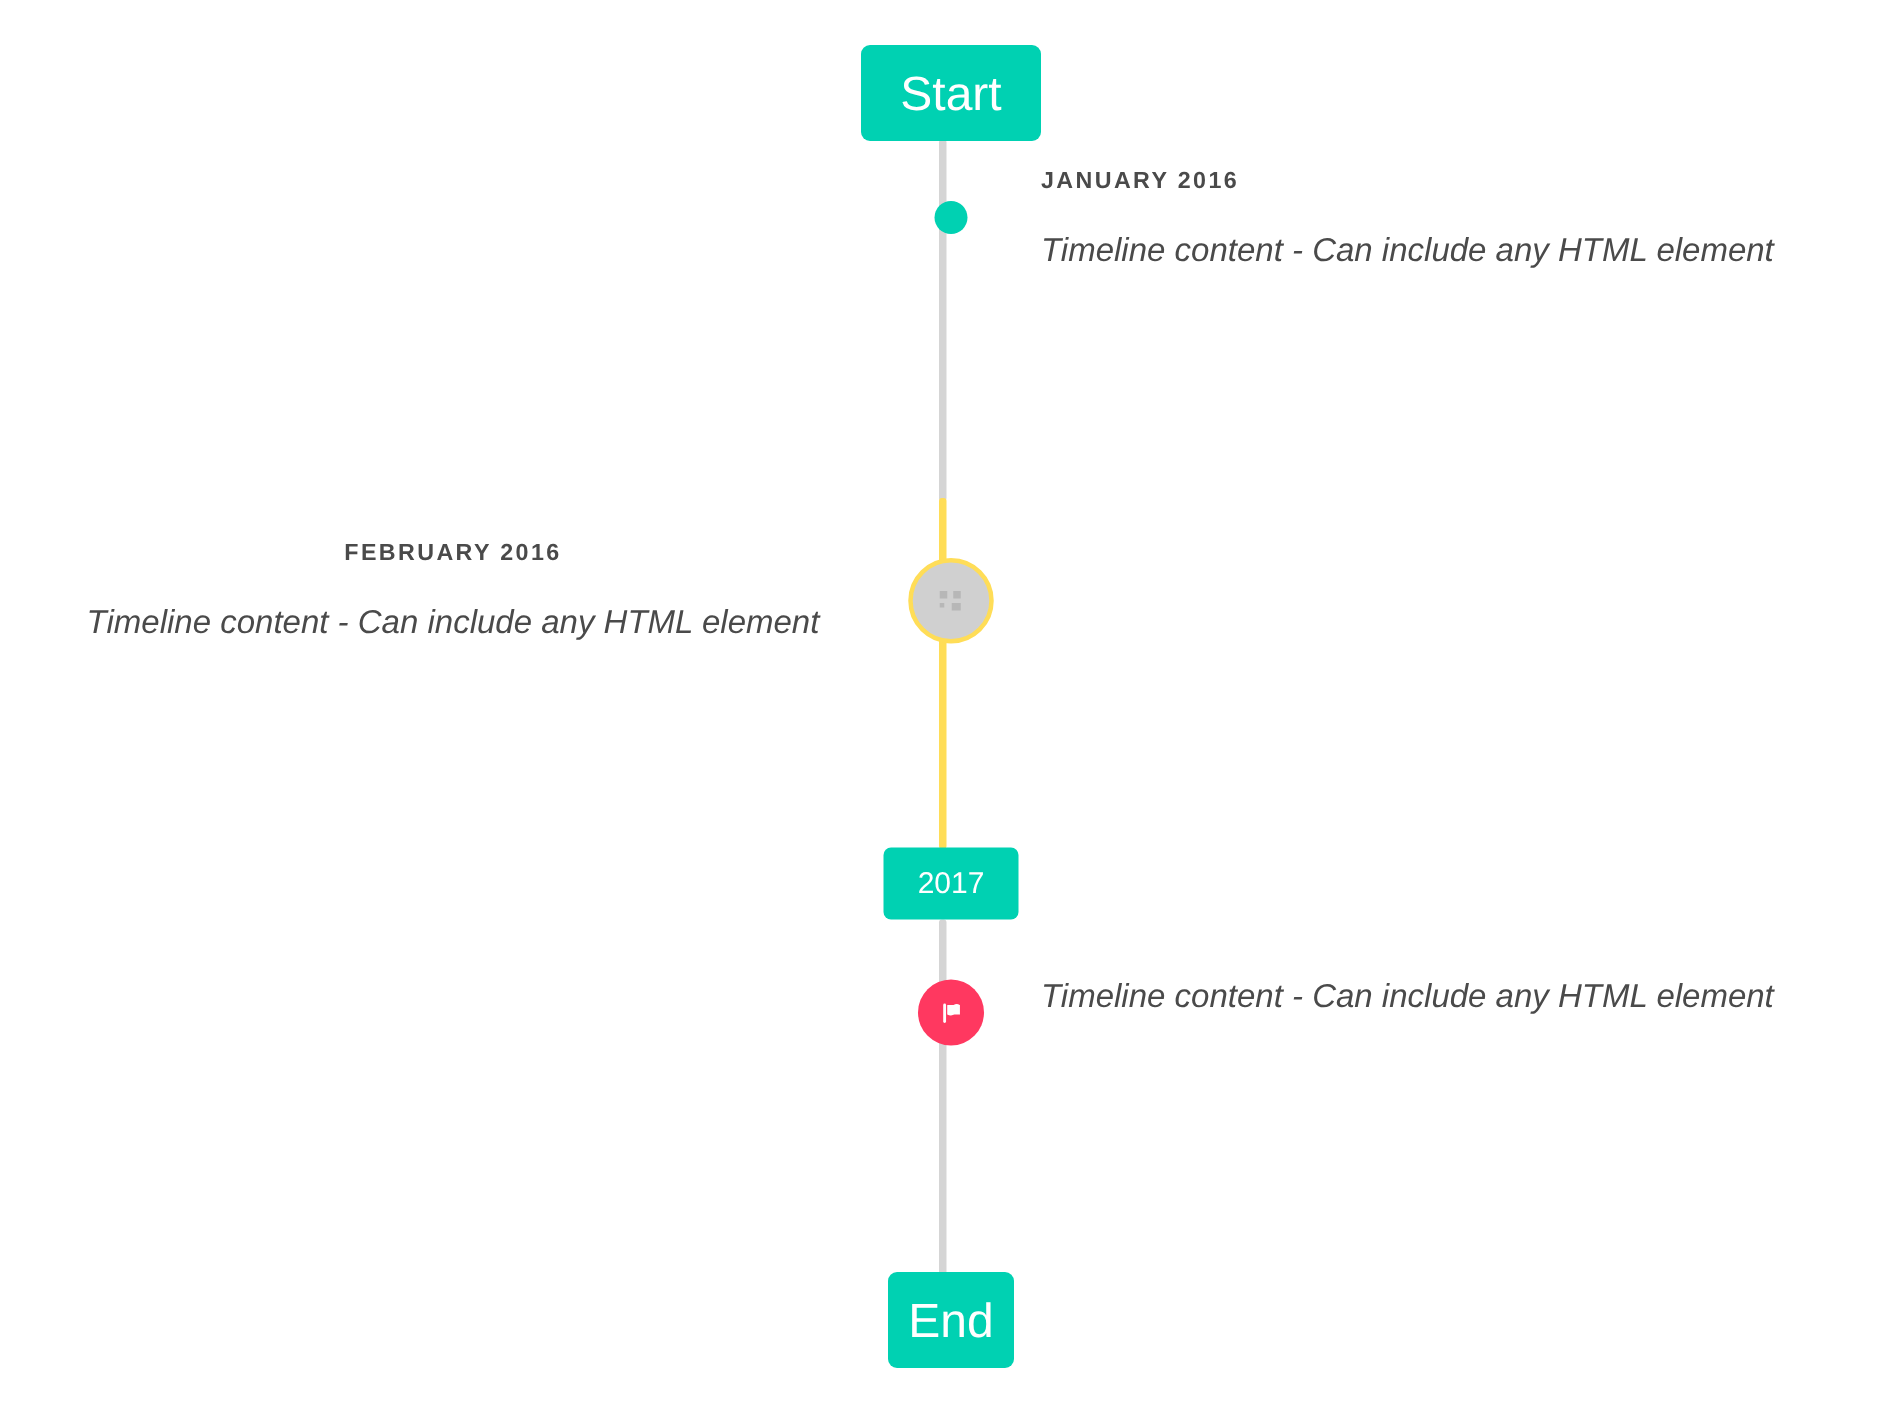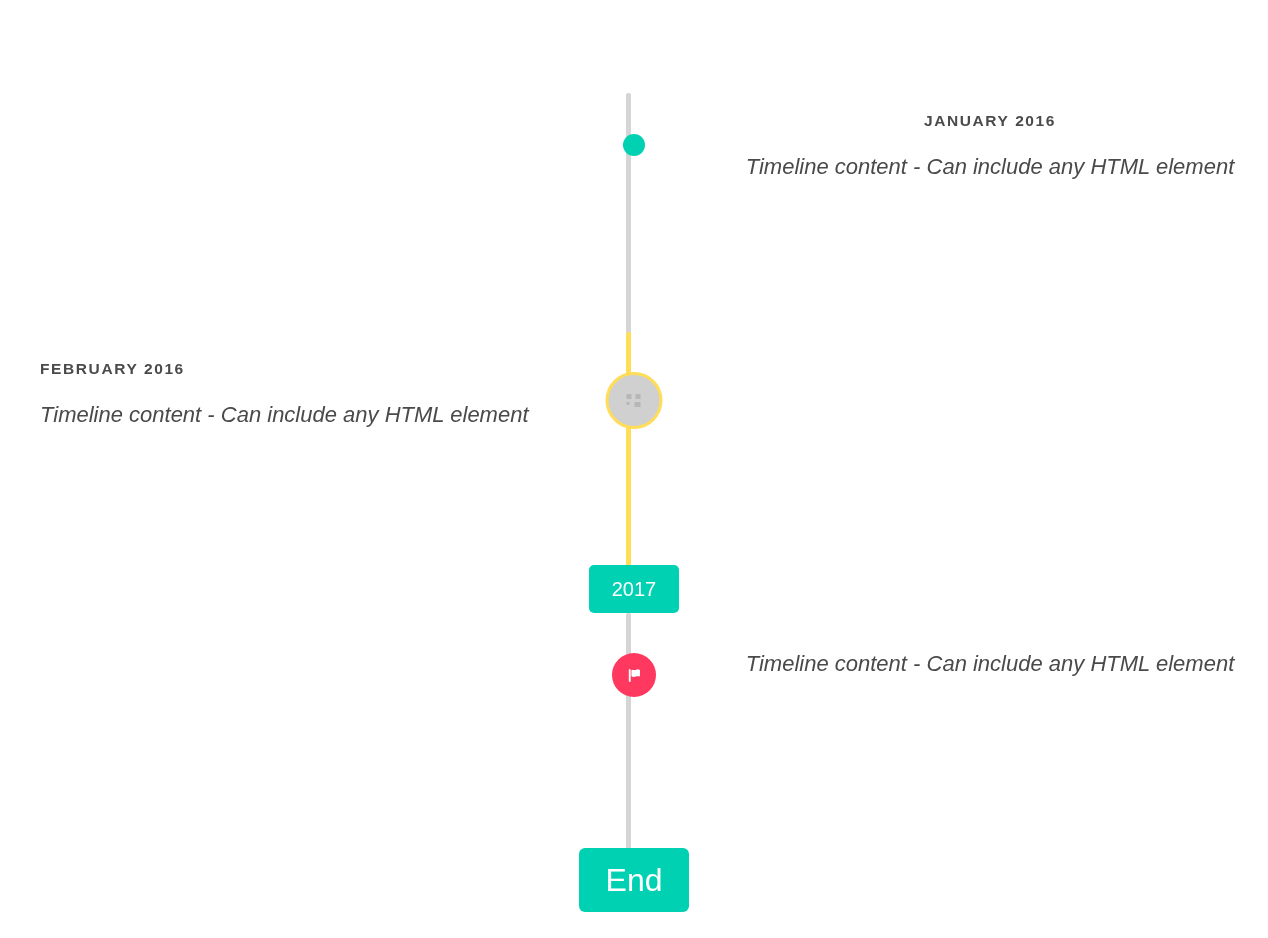--- a/index.html
+++ b/index.html
@@ -52,21 +52,21 @@
     line-height: 1;
   }
   .badge-start {
     top: 30px;
     width: 120px;
     height: 64px;
     font-size: 32px;
   }
   .badge-end {
     top: 848px;
-    width: 110px;
+    width: 84px;
     height: 64px;
     font-size: 32px;
   }
   .badge-divider {
     top: 565px;
     width: 90px;
     height: 48px;
     font-size: 20px;
     border-radius: 5px;
   }
@@ -77,26 +77,25 @@
     width: 1268px;
     left: 0;
   }
   .tl-item .content {
     position: absolute;
     width: 524px;
     box-sizing: border-box;
   }
   .tl-item.right .content {
     left: 694px;
-    text-align: center;
-    margin-left: 34px;
+    text-align: left;
   }
   .tl-item.left .content {
     left: 40px;
-    text-align: left;
+    text-align: center;
   }
 
   .tl-heading {
     font-size: 15.5px;
     font-weight: bold;
     letter-spacing: 1.6px;
     color: #4a4a4a;
     text-transform: uppercase;
     margin: 0 0 22px 0;
     line-height: 1.1;
@@ -154,20 +153,21 @@
 </style>
 </head>
 <body>
 
 <div class="timeline">
 
   <div class="spine spine-upper"></div>
   <div class="spine spine-yellow"></div>
   <div class="spine spine-lower"></div>
 
+  <div class="badge badge-start">Start</div>
 
   <div class="tl-item right" style="top:134px;">
     <div class="marker marker-dot m-jan" style="top:0;"></div>
     <div class="content" style="top:-22px;">
       <p class="tl-heading">JANUARY 2016</p>
       <p class="tl-body">Timeline content - Can include any HTML element</p>
     </div>
   </div>
 
   <div class="tl-item left" style="top:372px;">

